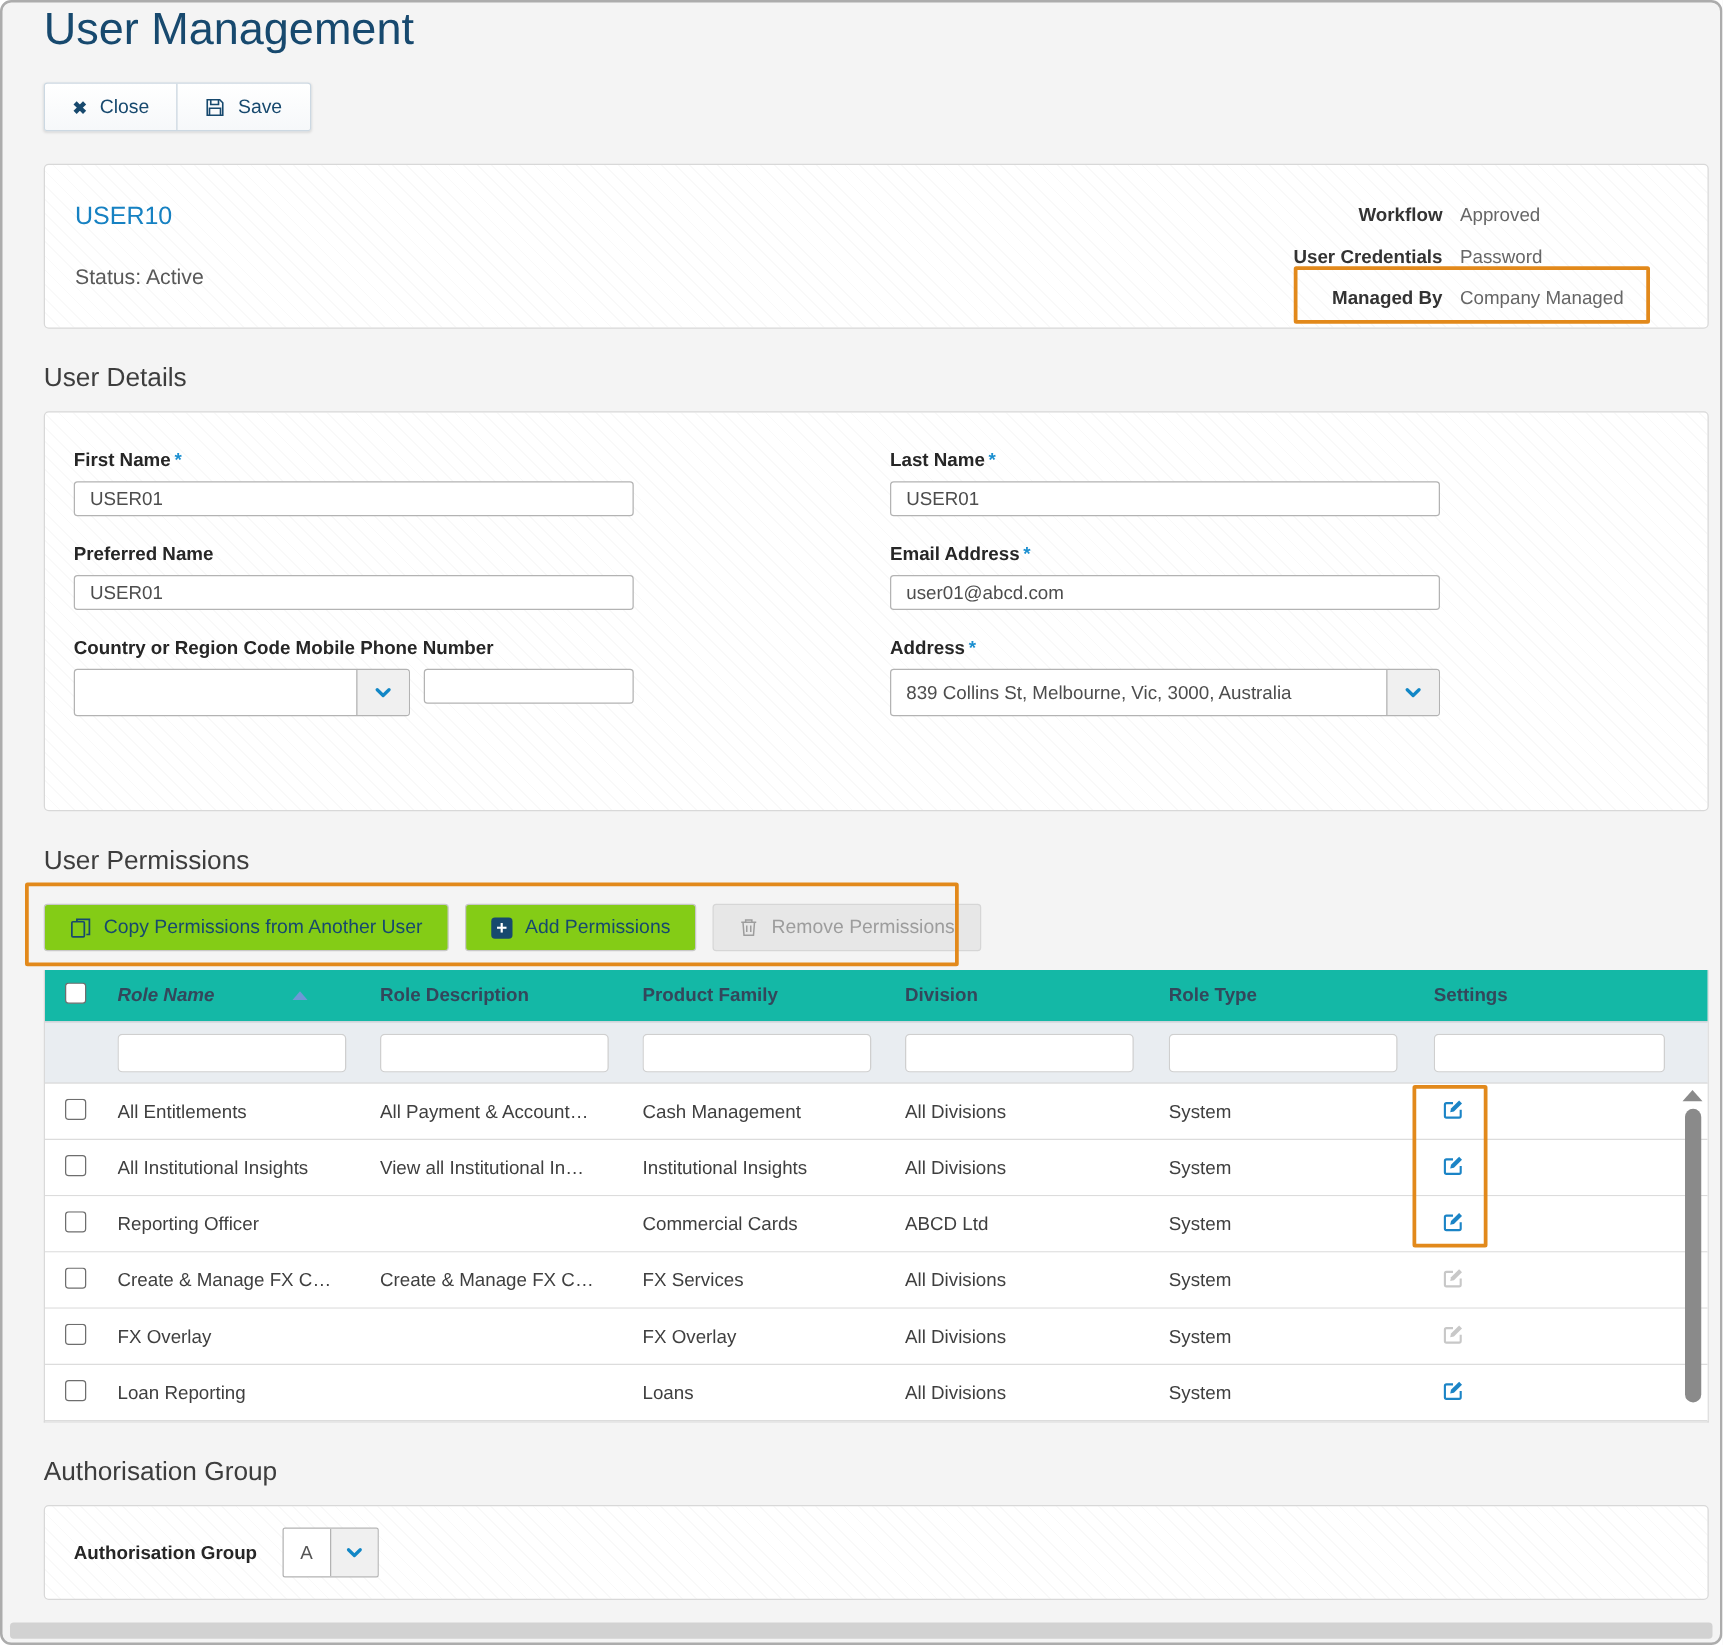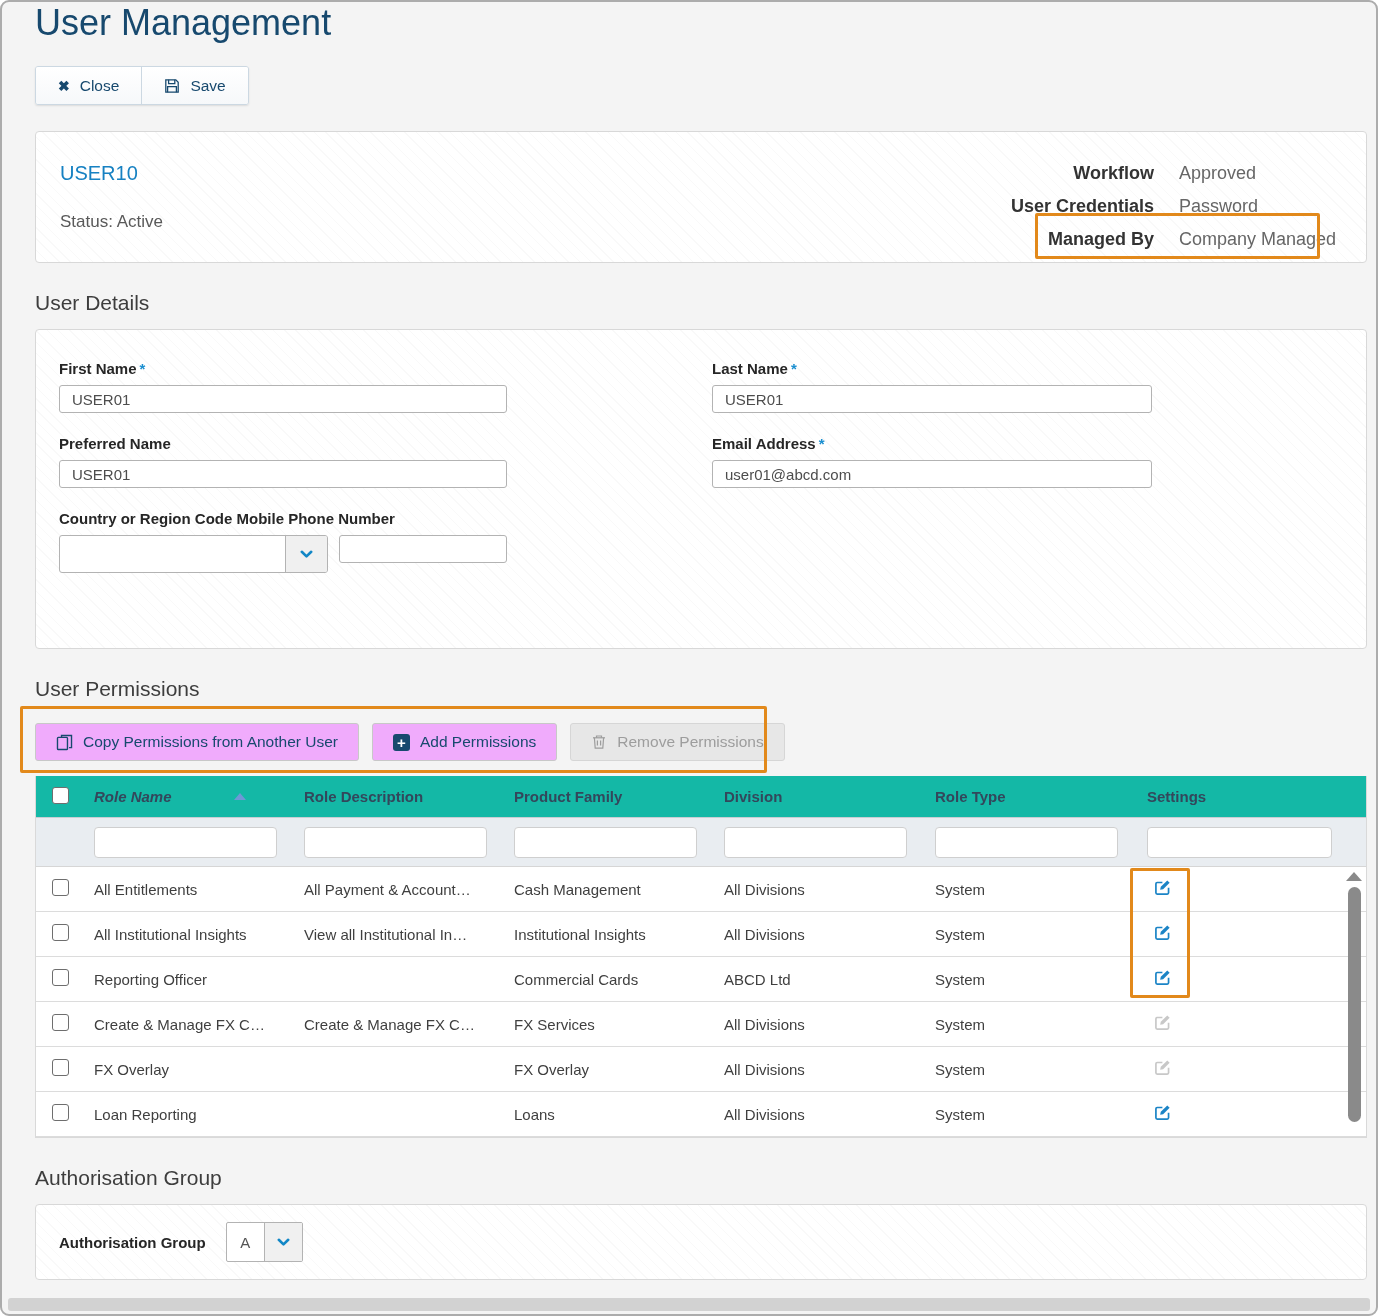--- a/index.html
+++ b/index.html
@@ -20,21 +20,21 @@
   .tbtn + .tbtn { border-left: 1px solid #ccd8e2; }
   .x-glyph { font-size: 14px; font-weight: 700; color: #17496e; }
 
   
   .panel { background-color: #fff; border: 1px solid #d8d8d8; border-radius: 4px;
            background-image: repeating-linear-gradient(45deg, rgba(0,0,0,0.025) 0 1px, transparent 1px 8px); }
 
   .summary { margin-top: 26px; height: 132px; position: relative; }
   .user-id { position: absolute; left: 24px; top: 30px; font-size: 20px; color: #1681c2; cursor: pointer; }
   .user-status { position: absolute; left: 24px; top: 80px; font-size: 17px; color: #595959; }
-  .summary-fields { position: absolute; left: 966px; top: 28px; display: grid; grid-template-columns: 152px auto; column-gap: 25px; font-size: 18px; }
+  .summary-fields { position: absolute; left: 966px; top: 28px; display: grid; grid-template-columns: 152px auto; column-gap: 14px; font-size: 15px; }
   .summary-fields .sl { text-align: right; font-weight: 700; color: #333; height: 33px; line-height: 26px; }
   .summary-fields .sv { color: #666; height: 33px; line-height: 26px; min-width: 160px; }
 
   .hl { position: absolute; border: 3px solid #e2891b; border-radius: 2px; pointer-events: none; }
 
   .section-h { margin: 28px 0 0; font-size: 21px; font-weight: 400; color: #3d3d3d; }
 
   
   .details { margin-top: 14px; height: 320px; padding: 30px 0 0 23px;
              display: grid; grid-template-columns: 448px 440px; column-gap: 205px; align-content: start; }
@@ -45,21 +45,21 @@
          font-size: 15px; color: #4d4d4d; background: #fff; font-family: inherit; }
   .dropdown { display: flex; height: 38px; border: 1px solid #b3b3b3; border-radius: 3px; background: #fff; overflow: hidden; }
   .dval { flex: 1; display: flex; align-items: center; padding: 0 12px; font-size: 15px; color: #4d4d4d; white-space: nowrap; }
   .dbtn { width: 42px; border-left: 1px solid #b3b3b3; background: #f0f0f0; display: flex; align-items: center; justify-content: center; cursor: pointer; }
   .phone-row { display: flex; gap: 11px; }
   .phone-row .dropdown { width: 269px; }
   .phone-row .txt { width: 168px; }
 
   
   .perm-toolbar { position: relative; margin-top: 22px; height: 38px; display: flex; gap: 13px; }
-  .pbtn { display: inline-flex; align-items: center; gap: 10px; padding: 0 20px; height: 38px; background: #f0abfc;
+  .pbtn { display: inline-flex; align-items: center; gap: 10px; padding: 0 20px; height: 38px; background: #84cc16;
           border: 1px solid #c8c8c8; border-radius: 3px; font-size: 15.5px; color: #17496e; cursor: pointer; font-family: inherit; }
   .pbtn.disabled { background: #e7e7e7; color: #9d9d9d; border-color: #d6d6d6; cursor: default; }
   .plus-sq { width: 17px; height: 17px; background: #17496e; border-radius: 3px; color: #fff; display: inline-flex;
              align-items: center; justify-content: center; font-size: 15px; font-weight: 700; line-height: 1; }
 
   
   .ptable { margin-top: 15px; position: relative; border: 1px solid #d9d9d9; border-top: none; }
   .tgrid { display: grid; grid-template-columns: 58px 210px 210px 210px 211px 212px 1fr; align-items: center; }
   .thead { height: 41px; background: #14b8a6; font-size: 15px; font-weight: 700; color: #33475b; }
   .thead .cell { cursor: pointer; }
@@ -160,20 +160,33 @@
               <span style="display:inline-flex;">
                 <svg width="13" height="9" viewBox="0 0 13 9">
                     <path d="M1.8 1.8 6.5 6.4l4.7-4.6" fill="none" stroke="#1287c6" stroke-width="2.6" stroke-linecap="round" stroke-linejoin="round"></path>
                   </svg>
               </span>
             </div>
           </div>
           <input class="txt" value="" style="">
         </div>
       </div>
+      <div class="field">
+        <div class="flabel"><span>Address</span><span class="req">*</span></div>
+        <div class="dropdown">
+          <div class="dval">839 Collins St, Melbourne, Vic, 3000, Australia</div>
+          <div class="dbtn">
+            <span style="display:inline-flex;">
+              <svg width="13" height="9" viewBox="0 0 13 9">
+                  <path d="M1.8 1.8 6.5 6.4l4.7-4.6" fill="none" stroke="#1287c6" stroke-width="2.6" stroke-linecap="round" stroke-linejoin="round"></path>
+                </svg>
+            </span>
+          </div>
+        </div>
+      </div>
     </div>
 
     <h2 class="section-h">User Permissions</h2>
 
     
     <div class="perm-toolbar">
       <button class="pbtn">
         <span style="display:inline-flex;">
           <svg viewBox="0 0 16 16" width="17" height="17" fill="none" stroke="#17496e" stroke-width="1.3">
             <path d="M5.2 3.2V1.4h9.4v11.4h-2.3"></path>

